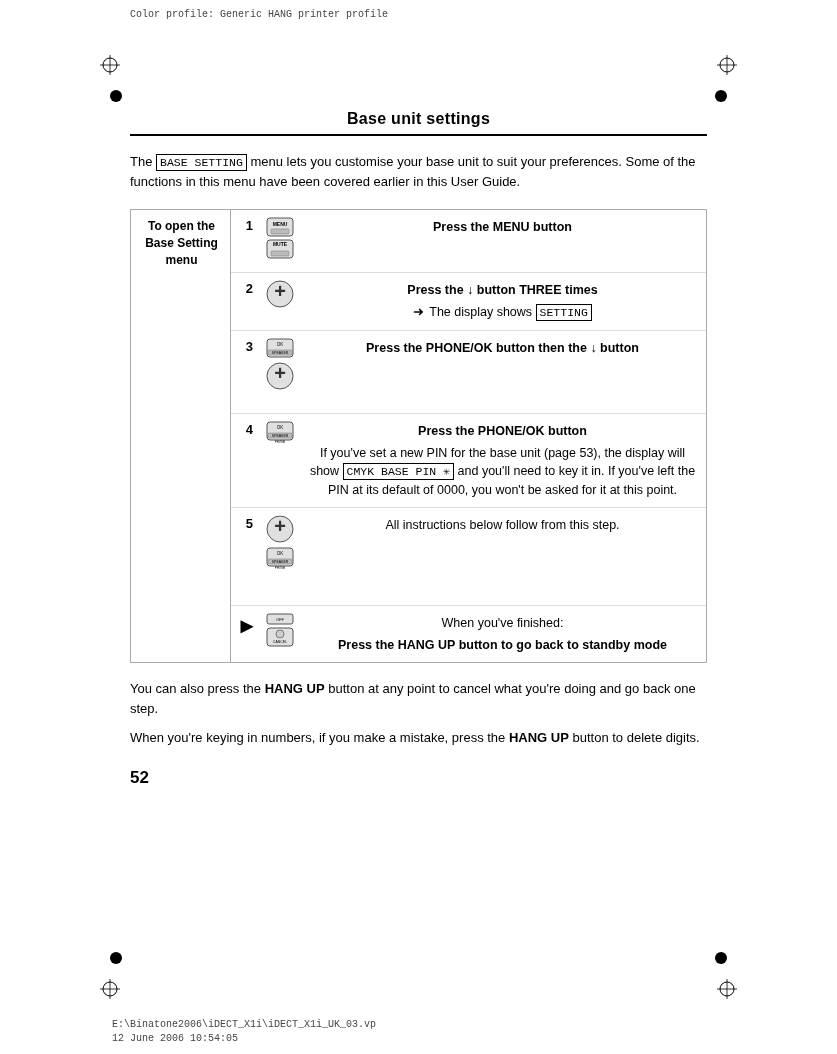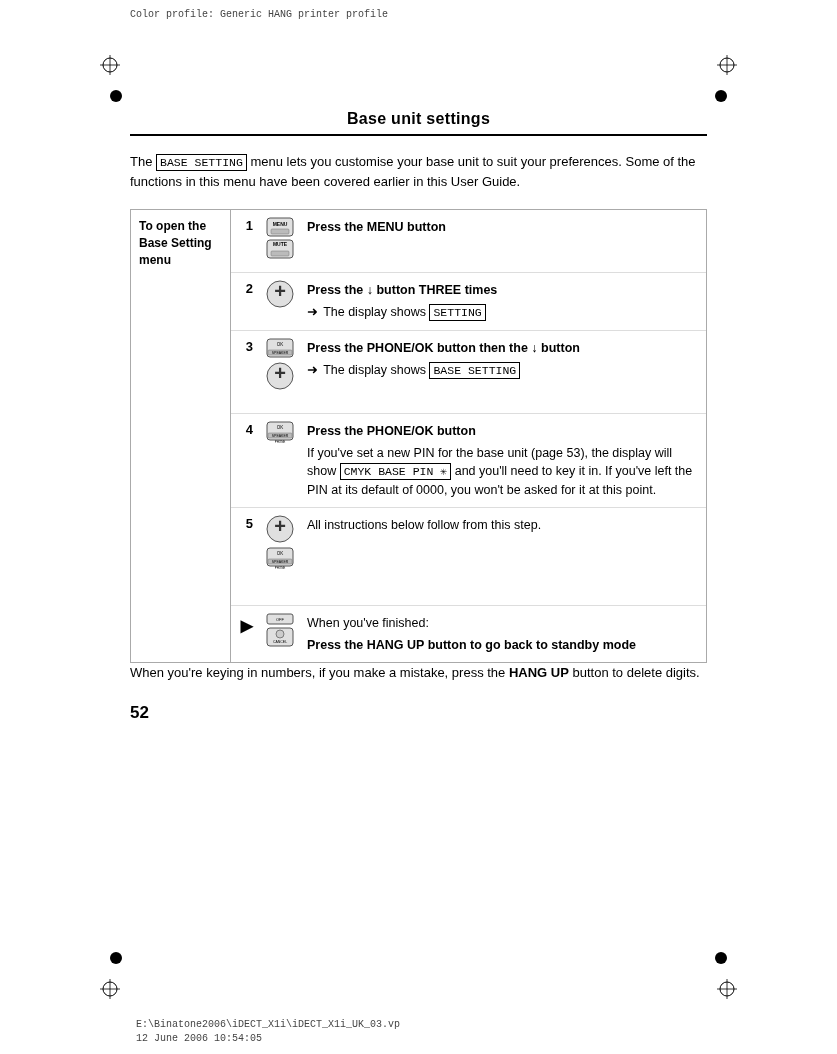--- a/index.html
+++ b/index.html
@@ -84,20 +84,22 @@
       font-size: 11.5px;
       border: 1px solid #000;
       padding: 1px 3px;
       display: inline;
     }
 
     
     .steps-container {
       border: 1px solid #aaa;
       width: 100%;
+      margin-bottom: 16px;
+      text-align: center;
     }
 
     .steps-inner {
       display: flex;
       width: 100%;
     }
 
     
     .left-label {
       width: 100px;
@@ -176,21 +178,21 @@
       bottom: 0;
       left: 0;
       font-size: 17px;
       font-weight: bold;
     }
 
     
     .bottom-meta {
       position: absolute;
       bottom: 8px;
-      left: 136px;
+      left: 112px;
       font-size: 10px;
       font-family: 'Courier New', monospace;
       line-height: 1.4;
       color: #444;
     }
 
     
     .phone-svg {
       width: 34px;
       height: auto;
@@ -300,21 +302,20 @@
               <text x="17" y="9" text-anchor="middle" font-size="4.5" fill="#000">OK</text>
               <rect x="5" y="13" width="24" height="5" rx="1" fill="#bbb" stroke="#777" stroke-width="0.5"></rect>
               <text x="17" y="17" text-anchor="middle" font-size="3.5" fill="#000">SPEAKER</text>
 
               <rect x="4" y="26" width="26" height="26" rx="13" ry="13" fill="#e0e0e0" stroke="#555" stroke-width="1"></rect>
               <text x="17" y="43" text-anchor="middle" font-size="20" font-weight="bold" fill="#333">+</text>
             </svg>
           </div>
           <div class="step-text">
             <p><b>Press the <b>PHONE/OK</b> button then the ↓ button</b></p>
-            <p><span class="arrow-char">➜</span> The display shows <span class="code-box">BASE SETTING</span></p>
           </div>
         </div>
 
         <div class="step-row">
           <div class="step-num">4</div>
           <div class="step-icon">
 
             <svg class="phone-svg" viewBox="0 0 34 40">
               <rect x="4" y="2" width="26" height="18" rx="3" ry="3" fill="#e0e0e0" stroke="#555" stroke-width="1"></rect>
               <text x="17" y="9" text-anchor="middle" font-size="4.5" fill="#000">OK</text>
@@ -366,20 +367,23 @@
             <p>When you've finished:</p>
             <p><b>Press the <b>HANG UP</b> button to go back to standby mode</b></p>
           </div>
         </div>
 
       </div>
     </div>
   </div>
 
   <p class="footer-para">
+    <span>You can also press the </span><b>HANG UP</b><span> button at any point to cancel what you're doing and go back one step.</span>
+  </p>
+  <p class="footer-para">
     <span>When you're keying in numbers, if you make a mistake, press the </span><b>HANG UP</b><span> button to delete digits.</span>
   </p>
 
   <div class="page-number" style="position: relative; margin-top: 20px; font-weight: bold;">52</div>
 
 </div>
 
 <div class="bottom-meta">
   <div>E:\Binatone2006\iDECT_X1i\iDECT_X1i_UK_03.vp</div>
   <div>12 June 2006 10:54:05</div>

